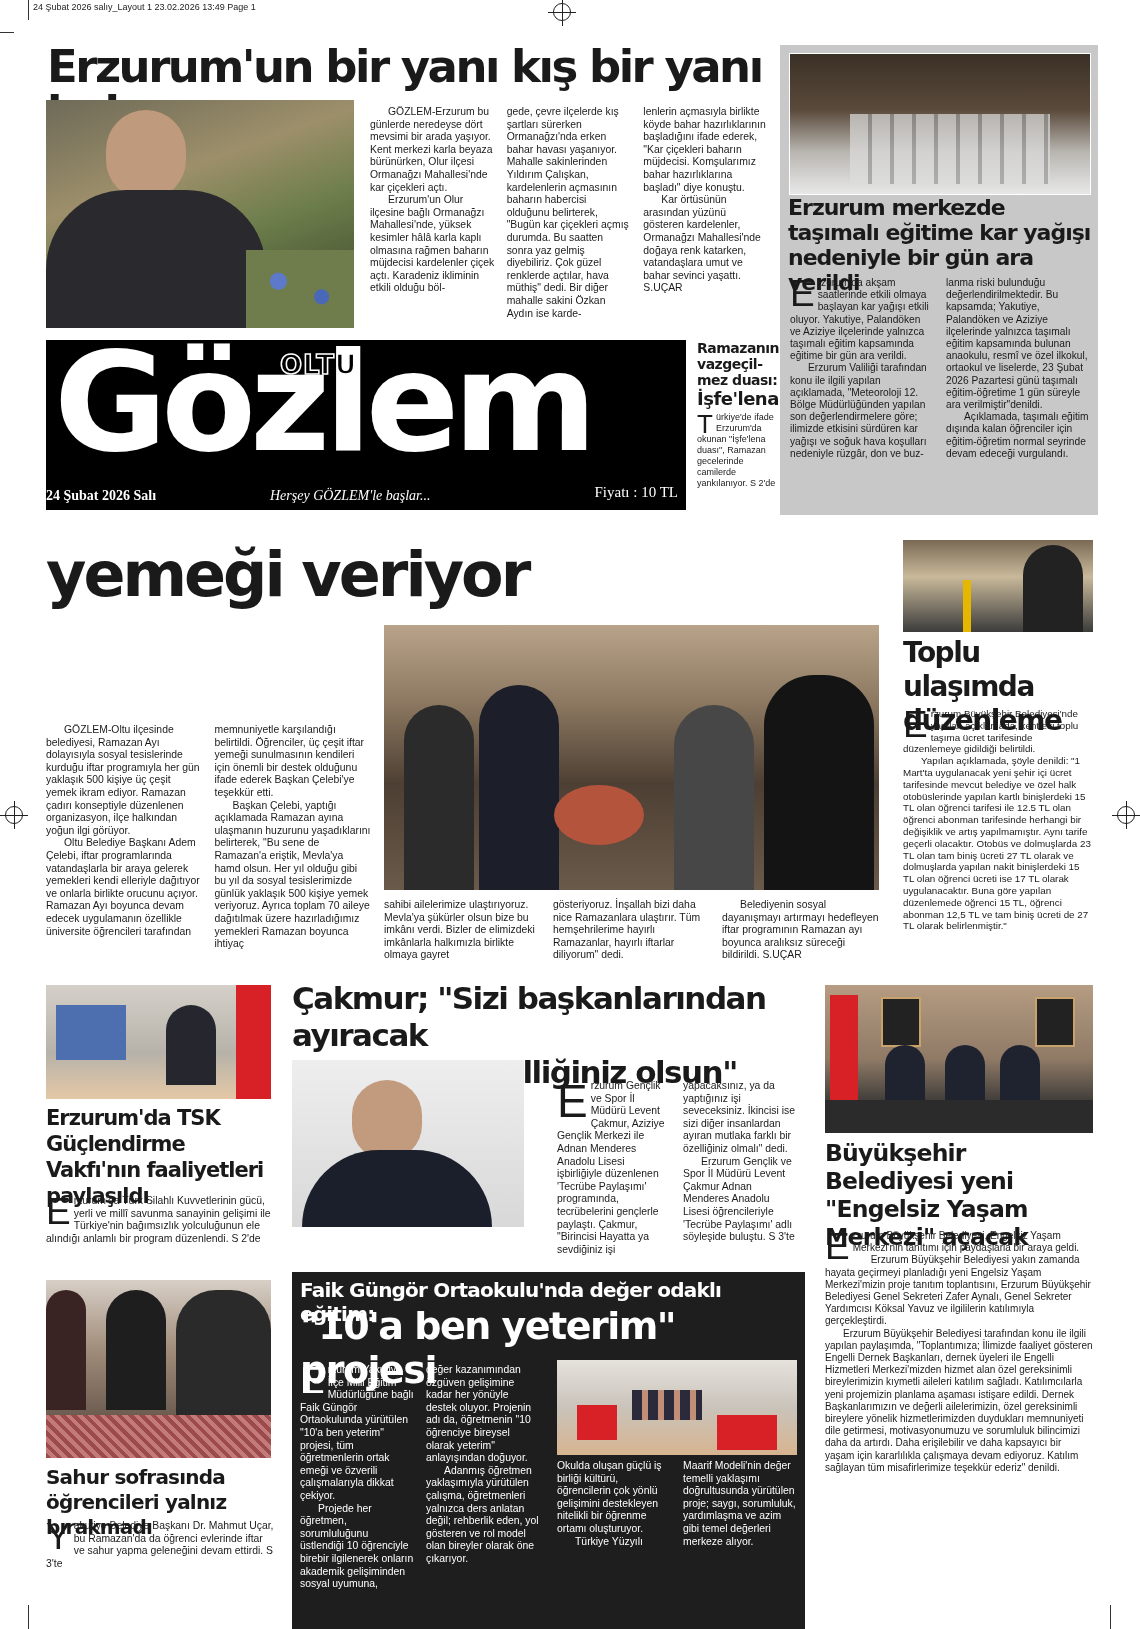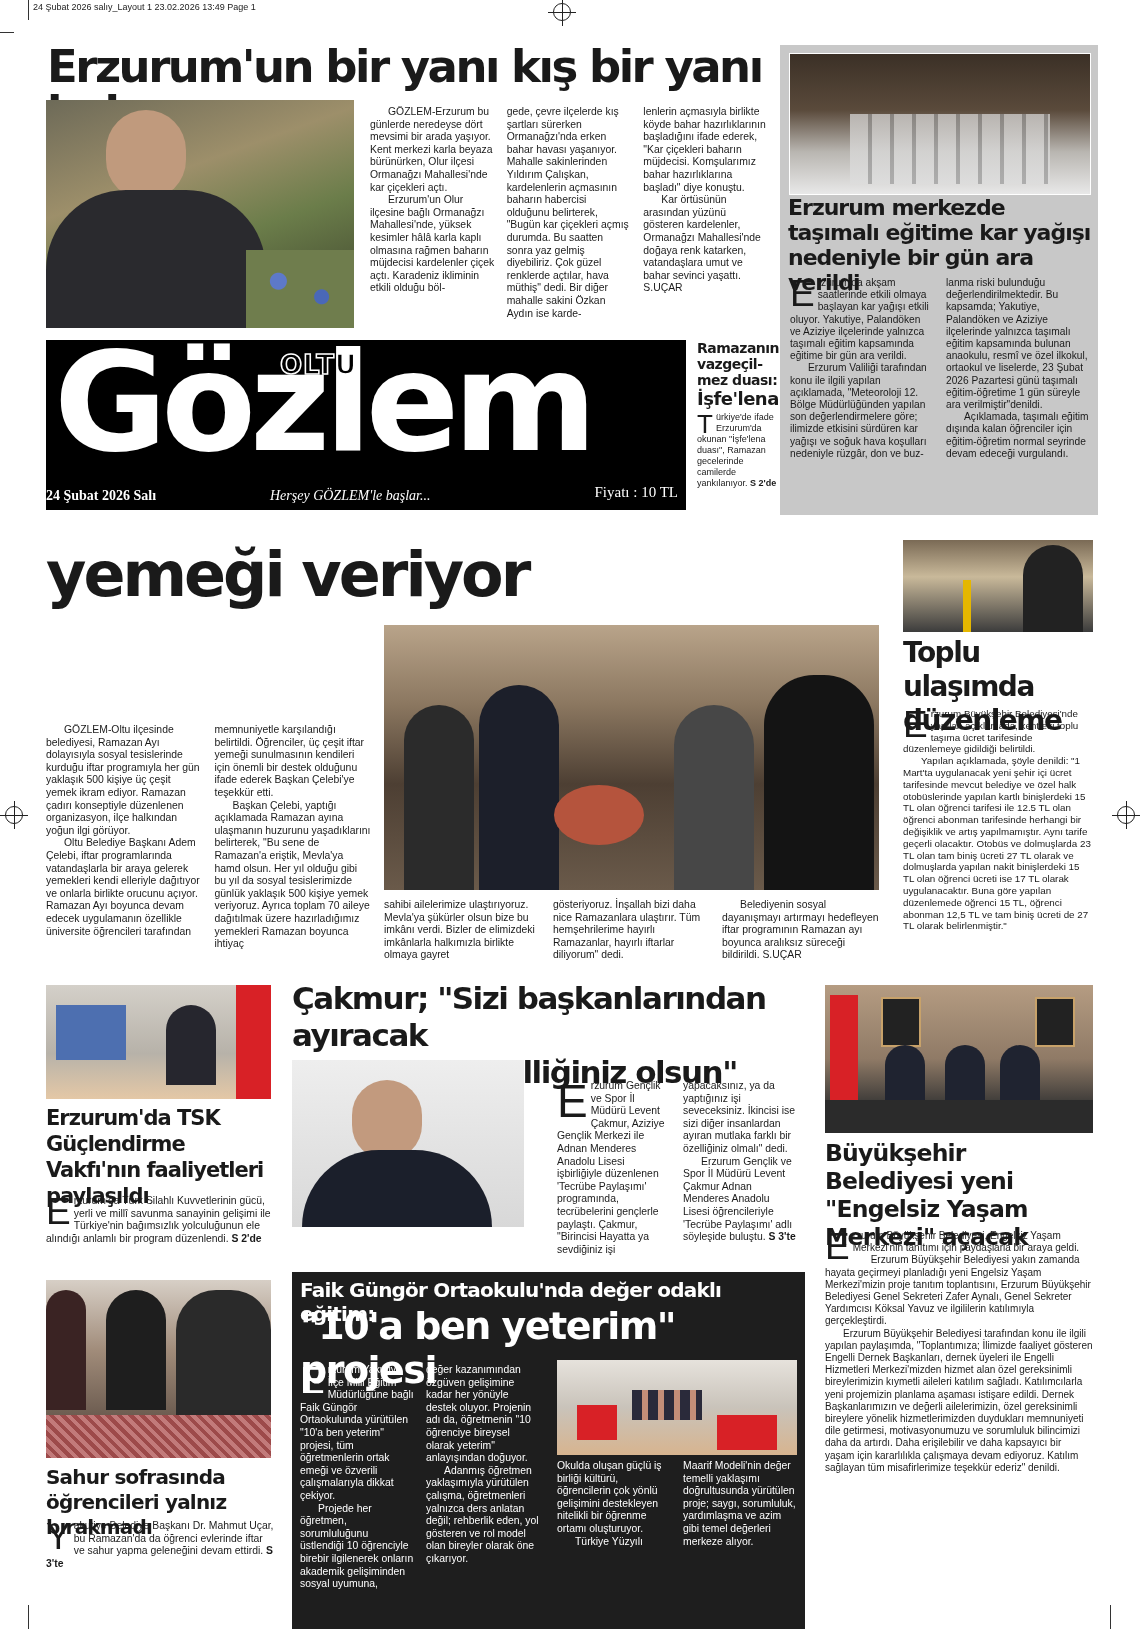--- a/index.html
+++ b/index.html
@@ -14,21 +14,21 @@
   .headline{font-family:"DejaVu Sans",sans-serif;font-weight:bold;color:#1a1a1a;letter-spacing:-1.5px;line-height:1.02;}
   .cols{display:flex;gap:12px;font-size:10.4px;line-height:12.6px;}
   .cols > div{flex:1;}
   .cols p{margin:0;text-indent:18px;}
   .cols p.ni{text-indent:0;}
   .drop{float:left;font-size:37px;line-height:30px;margin:2px 3px 0 0;font-family:"Liberation Sans",sans-serif;}
   .body{font-size:10.4px;line-height:12.6px;}
   .body p{margin:0;text-indent:18px;}
   .body p.ni{text-indent:0;}
   .photo{overflow:hidden;}
-  .ref{font-weight:bold;margin-top:36px;}
+  .ref{font-weight:normal;margin-top:36px;}
   .grey-box{background:#c8c8c8;}
   .masthead{background:#000;color:#fff;}
   .dark-box{background:#1e1e1e;color:#fff;}
 </style>
 </head>
 <body>
 
 <div class="abs slug">24 Şubat 2026 salıy_Layout 1  23.02.2026  13:49  Page 1</div>
 <div class="abs crop-v" style="left:28px;top:0;height:20px;"></div>
 <div class="abs crop-h" style="left:0;top:32px;width:14px;"></div>

